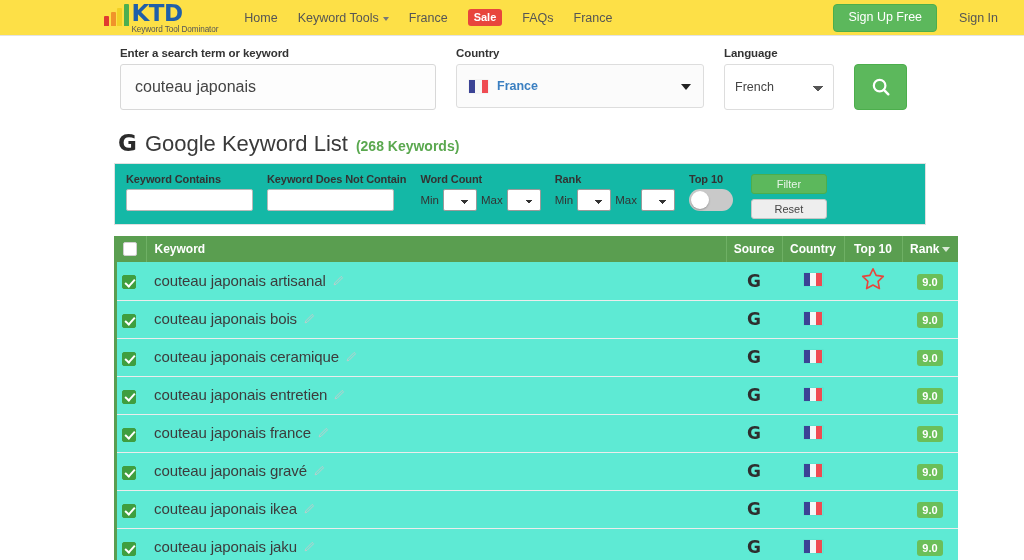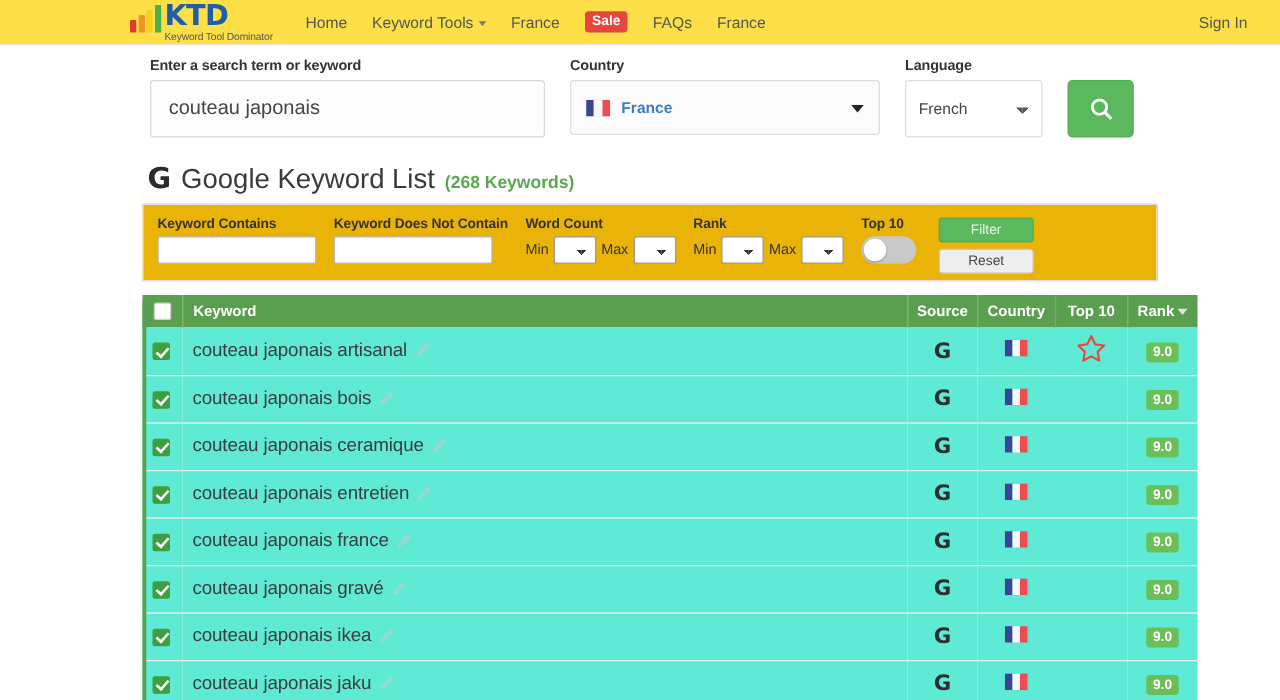--- a/index.html
+++ b/index.html
@@ -136,21 +136,21 @@
     font-family: "DejaVu Sans", sans-serif;
     font-size: 23px; font-weight: bold; color: #2b2b2b; line-height: 1;
   }
   .results-title { font-size: 22px; color: #3a3a3a; font-weight: normal; line-height: 1; }
   .results-count { font-size: 14px; color: #5aa84f; font-weight: bold; line-height: 1; }
 
   
   .filter-panel {
     margin: 8px 0 0 114px;
     width: 812px; height: 62px;
-    background: #eab308; border: 1px solid #e0e0e0;
+    background: #14b8a6; border: 1px solid #e0e0e0;
     display: flex; align-items: flex-start; padding: 9px 0 0 11px;
   }
   .fgroup { margin-right: 14px; }
   .fgroup .field-label { font-size: 11px; margin-bottom: 4px; }
   .ftext {
     width: 127px; height: 22px;
     border: 1px solid #b9b9b9; border-radius: 2px; background: #fff;
     font-size: 11px; padding: 0 5px; outline: none;
     font-family: "Liberation Sans", sans-serif;
   }
@@ -282,20 +282,21 @@
       <span>Keyword Tools</span>
       <span class="caret"></span>
     </a>
     <a class="nav-link">France</a>
     <span class="sale-badge">Sale</span>
     <a class="nav-link">FAQs</a>
     <a class="nav-link">France</a>
   </div>
 
   <div class="nav-right">
+    <button class="btn-signup">Sign Up Free</button>
     <a class="signin">Sign In</a>
   </div>
 </div>
 
 <div class="search-wrap">
   <div>
     <label class="field-label">Enter a search term or keyword</label>
     <input class="kw-input" type="text" value="couteau japonais" style="">
   </div>
 

